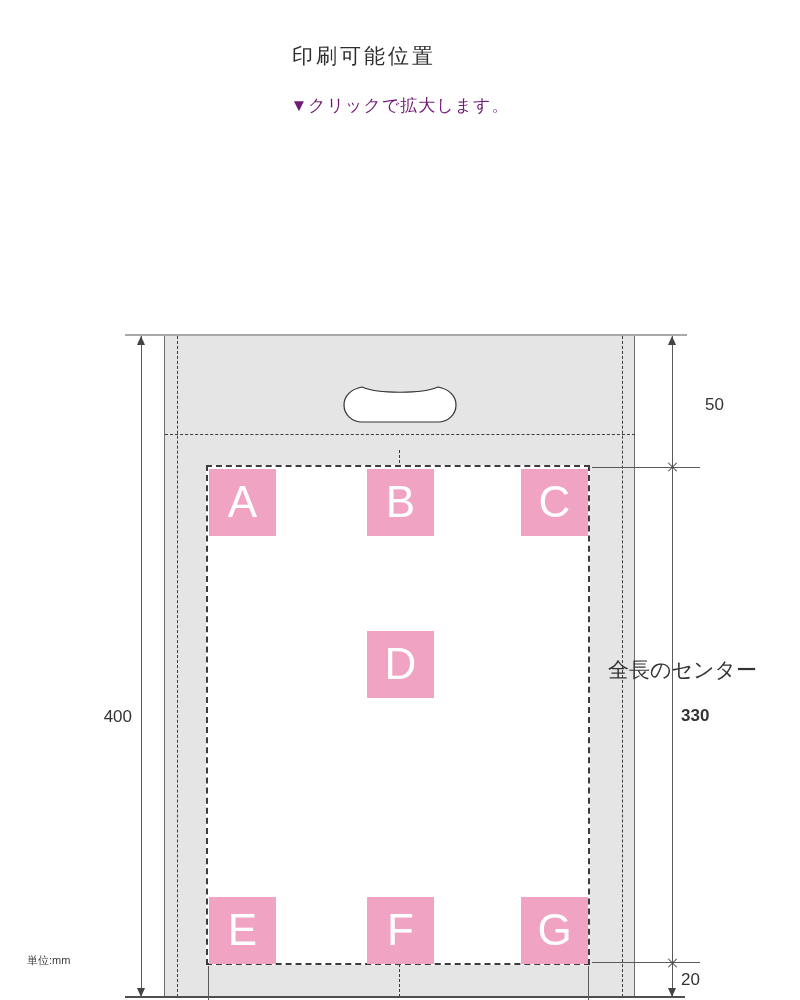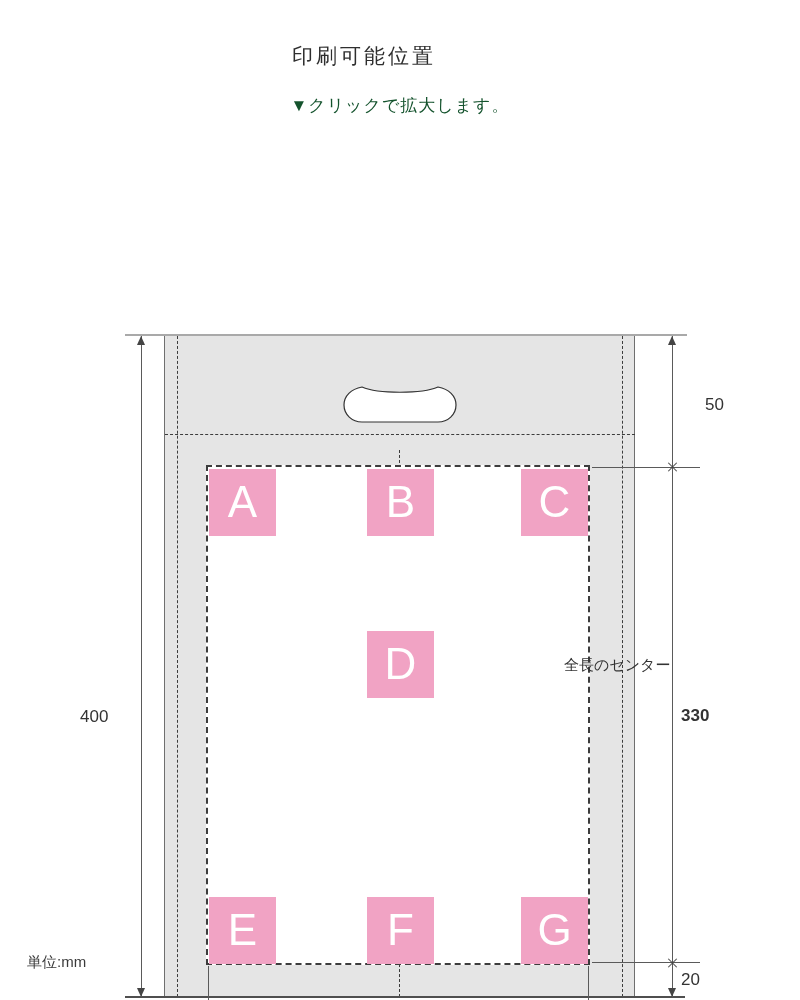--- a/index.html
+++ b/index.html
@@ -6,22 +6,22 @@
   #canvas{
     position:relative;width:800px;height:1000px;background:#ffffff;
     font-family:"Liberation Sans","DejaVu Sans",sans-serif;color:#333;
     overflow:hidden;
   }
   .abs{position:absolute;box-sizing:border-box;}
   .txt{position:absolute;box-sizing:border-box;white-space:nowrap;color:#333;}
 
   
   .page-title{top:42px;left:0;width:728px;text-align:center;font-size:21px;letter-spacing:3px;color:#2e2e2e;}
-  .page-subtitle{top:94px;left:0;width:800px;text-align:center;font-size:17px;letter-spacing:1px;color:#14532d;}
-  .unit-note{left:27px;top:953px;font-size:15px;color:#3a3a3a;}
+  .page-subtitle{top:94px;left:0;width:800px;text-align:center;font-size:17px;letter-spacing:1px;color:#701a75;}
+  .unit-note{left:27px;top:953px;font-size:11px;color:#3a3a3a;}
 
   
   .bag-body{left:164px;top:176px;width:471px;height:662px;background:#e5e5e5;
             border-left:1px solid #6f6f6f;border-right:1px solid #6f6f6f;}
   .top-line{left:125px;top:174px;width:562px;height:0;border-top:2px solid #a9a9a9;}
   .bottom-line{left:125px;top:836px;width:560px;height:0;border-top:2px solid #4f4f4f;}
 
   .vdash{width:0;border-left:1px dashed #3c3c3c;}
   .hdash{height:0;border-top:1px dashed #3c3c3c;}
   .fold-left{left:177px;top:176px;height:661px;}
@@ -60,25 +60,25 @@
   .zone-a{left:209px;top:309px;}
   .zone-b{left:367px;top:309px;}
   .zone-c{left:521px;top:309px;}
   .zone-d{left:367px;top:471px;}
   .zone-e{left:209px;top:737px;}
   .zone-f{left:367px;top:737px;}
   .zone-g{left:521px;top:737px;}
 
   
   .dim-label{font-size:17px;color:#333;}
-  .lbl-400{left:80px;top:547px;width:52px;}
+  .lbl-400{left:80px;top:547px;width:52px;text-align:right;}
   .lbl-50{left:681px;top:235px;margin-left:24px;}
   .lbl-330{left:681px;top:546px;font-weight:bold;}
   .lbl-20-right{left:681px;top:810px;}
-  .lbl-flc{left:564px;top:496px;font-size:15px;}
+  .lbl-flc{left:608px;top:496px;font-size:21px;}
 
   .handle-svg{left:340px;top:221px;}
 </style>
 </head>
 <body>
 
 <div id="canvas">
 
   <div class="txt page-title">印刷可能位置</div>
   <div class="txt page-subtitle">▼クリックで拡大します。</div>

